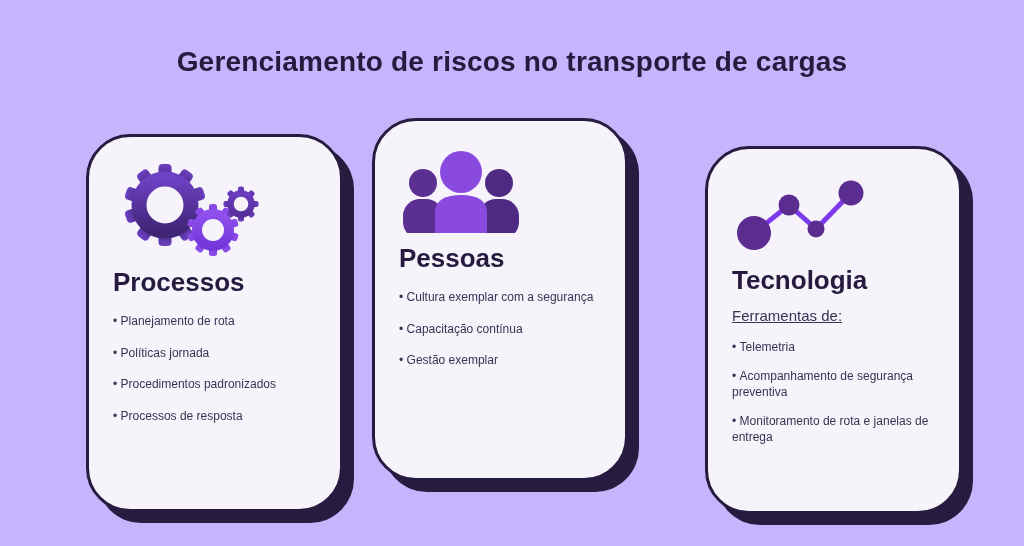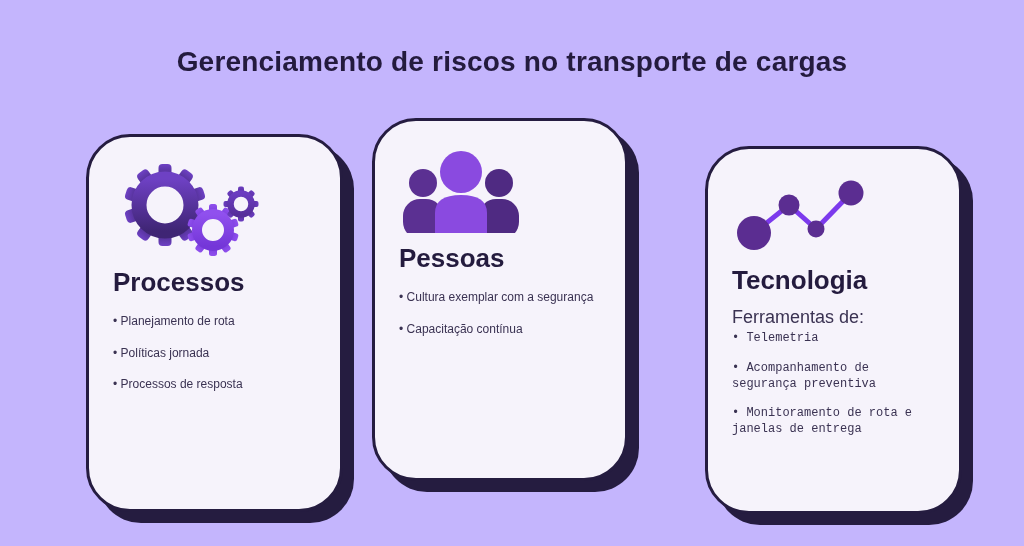--- a/index.html
+++ b/index.html
@@ -46,36 +46,37 @@
 
   .heading {
     font-size: 26px;
     font-weight: bold;
     color: #241b3e;
     margin: 10px 0 16px 0;
   }
   .card-tecnologia .heading { margin-top: 12px; margin-bottom: 10px; }
 
   .intro {
-    font-size: 18px;
+    font-size: 15px;
     color: #3a3252;
     line-height: 1.3;
-    margin: 0 0 2px 0;
+    margin: 0 0 14px 0;
+    text-decoration: underline;
   }
   .items {
     list-style: none;
     margin: 0;
     padding: 0;
     font-size: 12px;
     color: #3a3252;
     line-height: 1.3;
   }
   .items li { margin-bottom: 16px; }
   .items li::before { content: "\2022\00a0"; color: #3a3252; }
-  .card-tecnologia .items li { margin-bottom: 14px; font-family: Liberation Mono, monospace; }
+  .card-tecnologia .items li { margin-bottom: 14px; }
 </style>
 </head>
 <body>
 
 <div class="stage">
 
   <div class="title">Gerenciamento de riscos no transporte de cargas</div>
 
   <div class="card card-processos">
     <div class="icon-box">
@@ -139,20 +140,21 @@
             <rect x="-3" y="-17.5" width="6" height="7.5" rx="2" transform="rotate(315)"></rect>
           </g>
           <circle r="10.5" fill="none" stroke="url(#gearSmall)" stroke-width="6.5"></circle>
         </g>
       </svg>
     </div>
     <div class="heading">Processos</div>
     <ul class="items">
       <li>Planejamento de rota</li>
       <li>Políticas jornada</li>
+      <li>Procedimentos padronizados</li>
       <li>Processos de resposta</li>
     </ul>
   </div>
 
   <div class="card card-pessoas">
     <div class="icon-box">
       <svg width="124" height="82" viewBox="0 0 124 82" aria-hidden="true">
 
         <g fill="#5b3092">
           <circle cx="24" cy="32" r="14"></circle>
@@ -167,20 +169,21 @@
         <g fill="#8a4ae0">
           <circle cx="62" cy="21" r="21"></circle>
           <path d="M36 82 L36 62 Q36 44 62 44 Q88 44 88 62 L88 82 Z"></path>
         </g>
       </svg>
     </div>
     <div class="heading">Pessoas</div>
     <ul class="items">
       <li>Cultura exemplar com a segurança</li>
       <li>Capacitação contínua</li>
+      <li>Gestão exemplar</li>
     </ul>
   </div>
 
   <div class="card card-tecnologia">
     <div class="icon-box">
       <svg width="140" height="80" viewBox="0 0 140 80" aria-hidden="true">
         <polyline points="22,60 57,32 84,56 119,20" fill="none" stroke="#7c3aed" stroke-width="5" stroke-linecap="round" stroke-linejoin="round"></polyline>
         <circle cx="22" cy="60" r="17" fill="#5b2d91"></circle>
         <circle cx="57" cy="32" r="10.5" fill="#5b2d91"></circle>
         <circle cx="84" cy="56" r="8.5" fill="#5b2d91"></circle>

